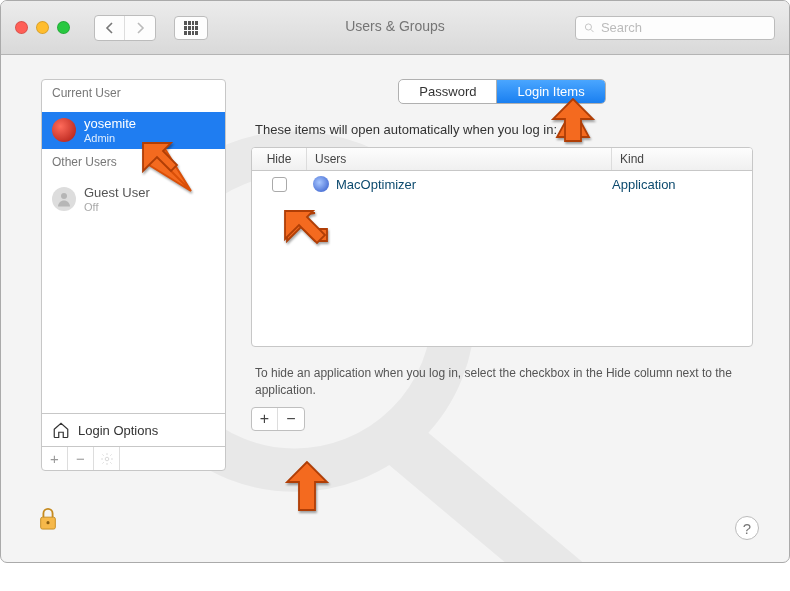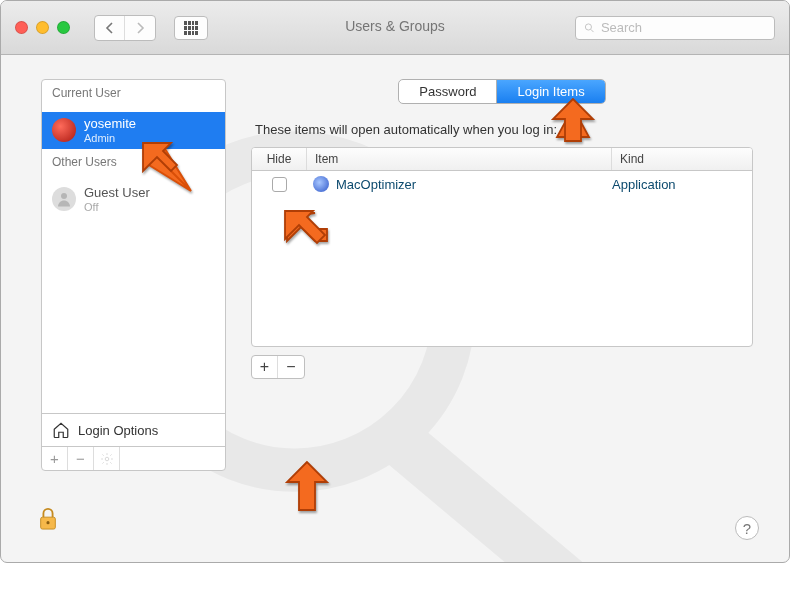--- a/index.html
+++ b/index.html
@@ -183,34 +183,35 @@
       <div class="tabs">
         <div class="tabseg">
           <div class="tab">Password</div>
           <div class="tab active">Login Items</div>
         </div>
       </div>
       <div class="instr">These items will open automatically when you log in:</div>
       <div class="table">
         <div class="thead">
           <div class="th hide">Hide</div>
-          <div class="th item">Item</div>
+          <div class="th item">Users</div>
           <div class="th kind">Kind</div>
         </div>
         <div class="trow">
           <div class="td hide">
               <div class="chk"></div>
             </div>
           <div class="td item">
             <div class="appico"></div>
             <span>MacOptimizer</span>
           </div>
           <div class="td kind">Application</div>
         </div>
       </div>
+      <div class="hint">To hide an application when you log in, select the checkbox in the Hide column next to the application.</div>
       <div class="pm">
         <div class="b">+</div>
         <div class="b">−</div>
       </div>
     </div>
 
     <div class="lockrow">
       <svg class="lockico" viewBox="0 0 24 28">
         <rect x="4" y="12" width="16" height="13" rx="2" fill="#f6b84a" stroke="#c58a1f"></rect>
         <path d="M7 12V8a5 5 0 0 1 10 0v4" fill="none" stroke="#c58a1f" stroke-width="2"></path>

